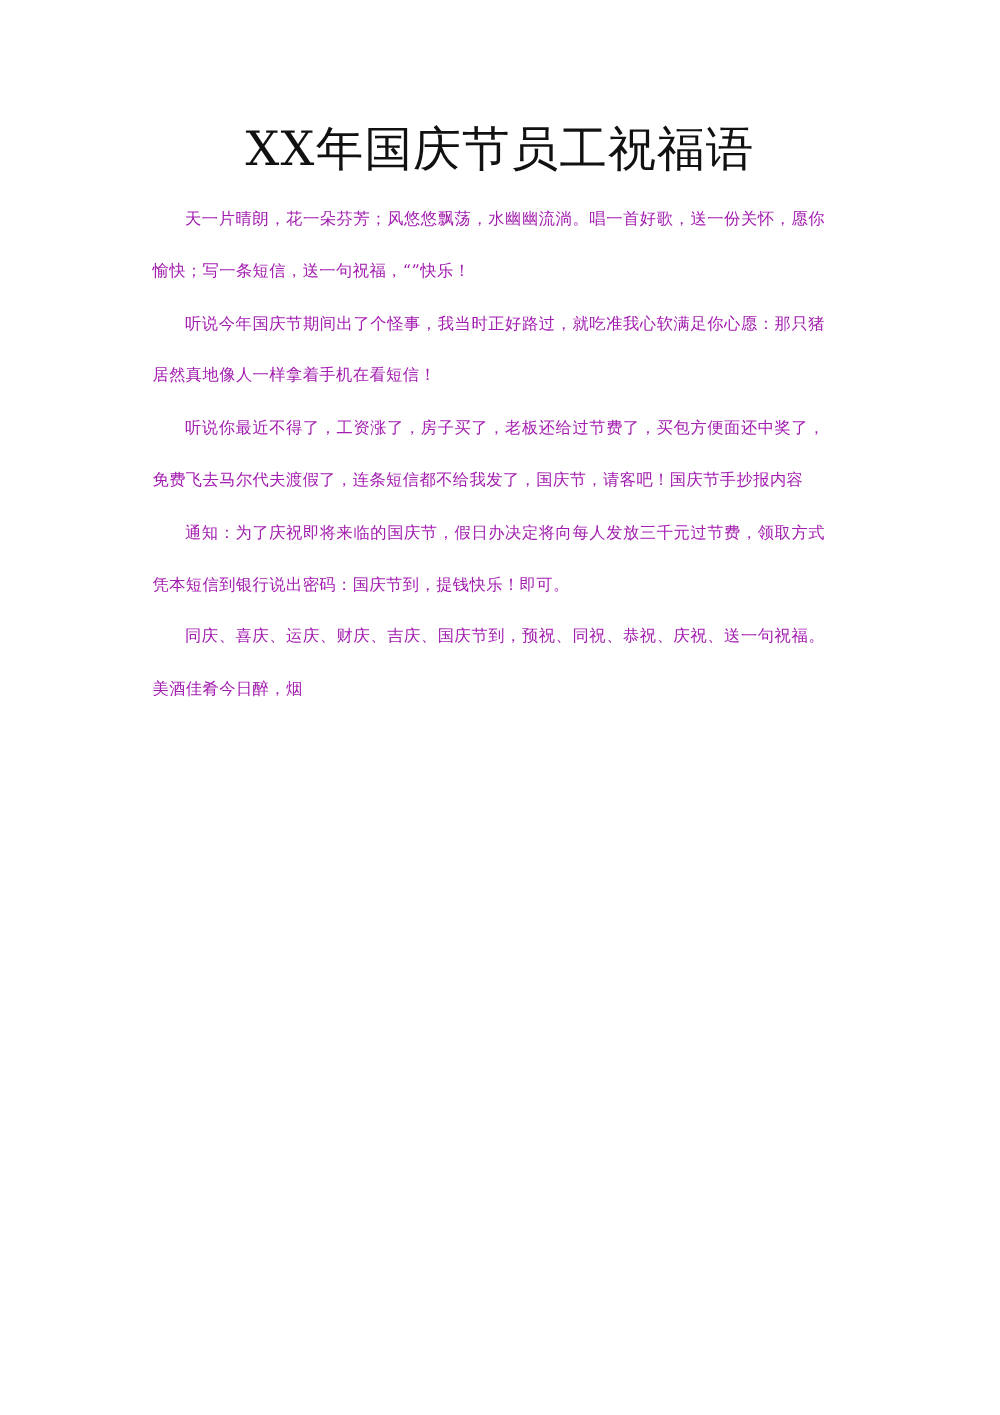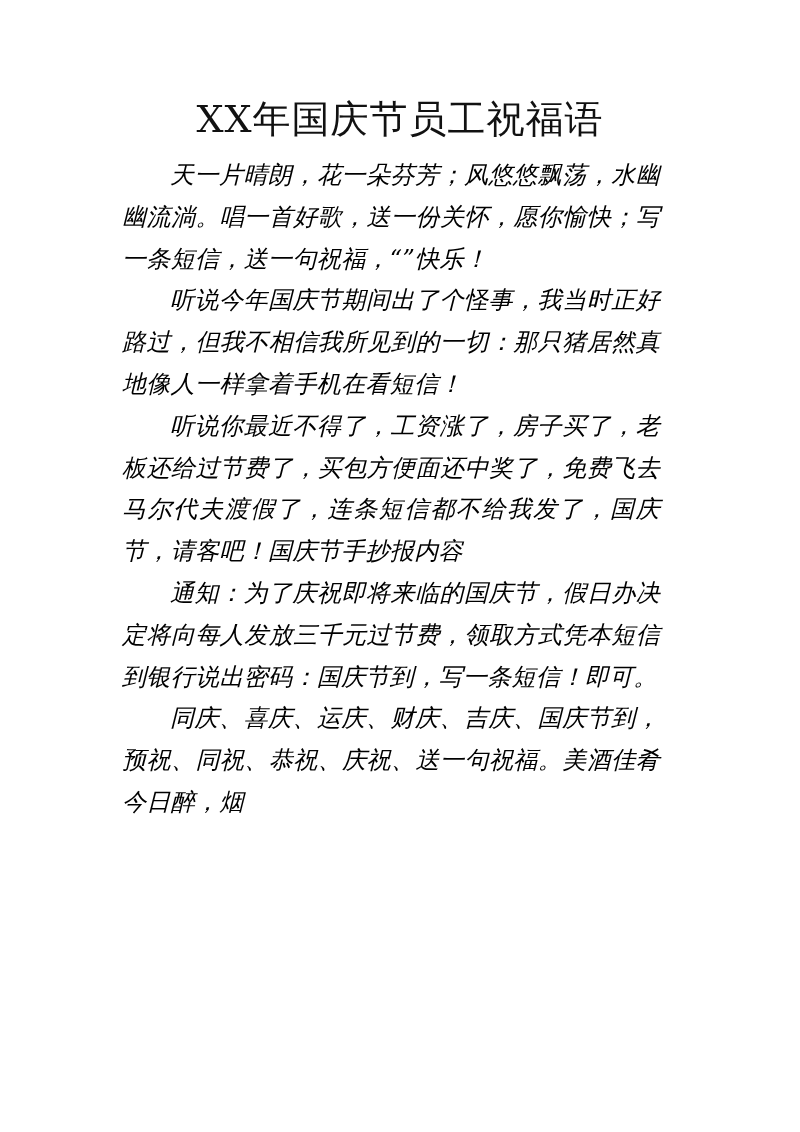--- a/index.html
+++ b/index.html
@@ -34,39 +34,38 @@
       margin: 0;
       font-weight: normal;
       letter-spacing: 1px;
     }
     .doc-body {
       position: absolute;
       left: 122px;
       top: 155px;
       width: 538px;
       font-family: "DejaVu Serif", "Liberation Serif", serif;
-      font-size: 24px;
+      font-size: 13px;
       line-height: 41.8px;
-      color: #000000;
-      font-style: italic;
+      color: #a21caf;
     }
     .doc-body p {
       margin: 0;
       padding: 0;
       text-indent: 2em;
       text-align: justify;
       text-justify: inter-character;
       letter-spacing: 0.35px;
     }
   </style>
 </head>
 <body>
 
 <div class="page">
   <h1 class="doc-title">XX年国庆节员工祝福语</h1>
   <div class="doc-body">
     <p>天一片晴朗，花一朵芬芳；风悠悠飘荡，水幽幽流淌。唱一首好歌，送一份关怀，愿你愉快；写一条短信，送一句祝福，“”快乐！</p>
-    <p>听说今年国庆节期间出了个怪事，我当时正好路过，但我不相信我所见到的一切：那只猪居然真地像人一样拿着手机在看短信！</p>
+    <p>听说今年国庆节期间出了个怪事，我当时正好路过，就吃准我心软满足你心愿：那只猪居然真地像人一样拿着手机在看短信！</p>
     <p>听说你最近不得了，工资涨了，房子买了，老板还给过节费了，买包方便面还中奖了，免费飞去马尔代夫渡假了，连条短信都不给我发了，国庆节，请客吧！国庆节手抄报内容</p>
-    <p>通知：为了庆祝即将来临的国庆节，假日办决定将向每人发放三千元过节费，领取方式凭本短信到银行说出密码：国庆节到，写一条短信！即可。</p>
+    <p>通知：为了庆祝即将来临的国庆节，假日办决定将向每人发放三千元过节费，领取方式凭本短信到银行说出密码：国庆节到，提钱快乐！即可。</p>
     <p>同庆、喜庆、运庆、财庆、吉庆、国庆节到，预祝、同祝、恭祝、庆祝、送一句祝福。美酒佳肴今日醉，烟</p>
   </div>
 </div>
 
 </body></html>

